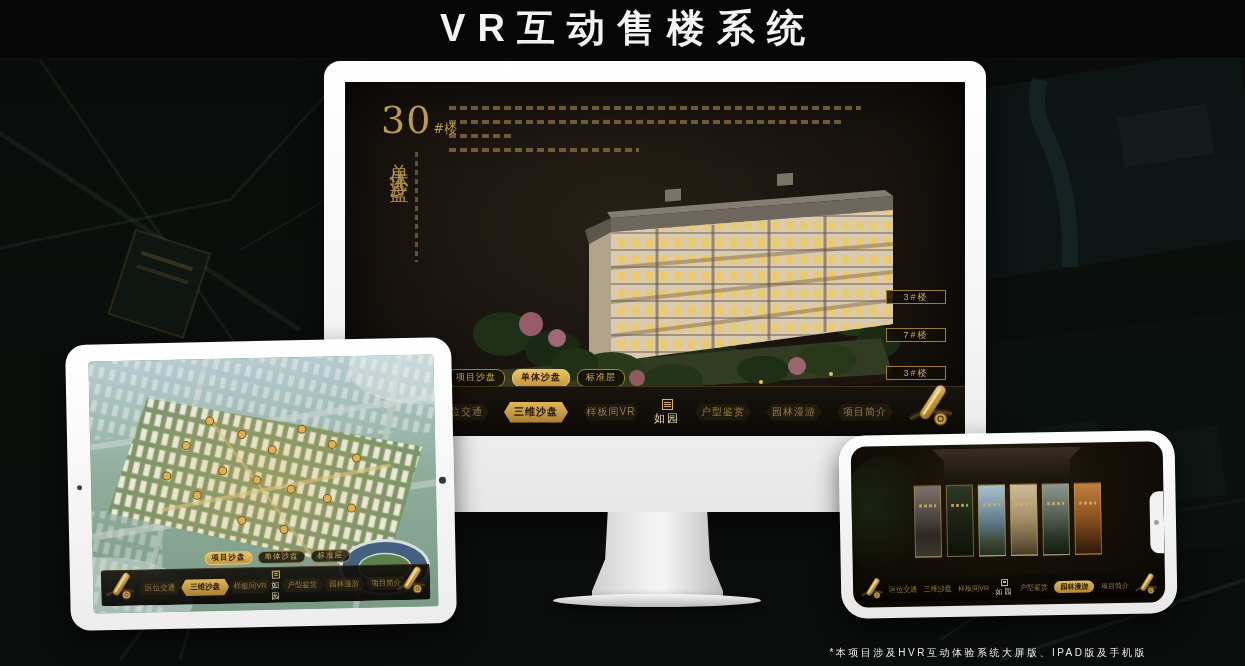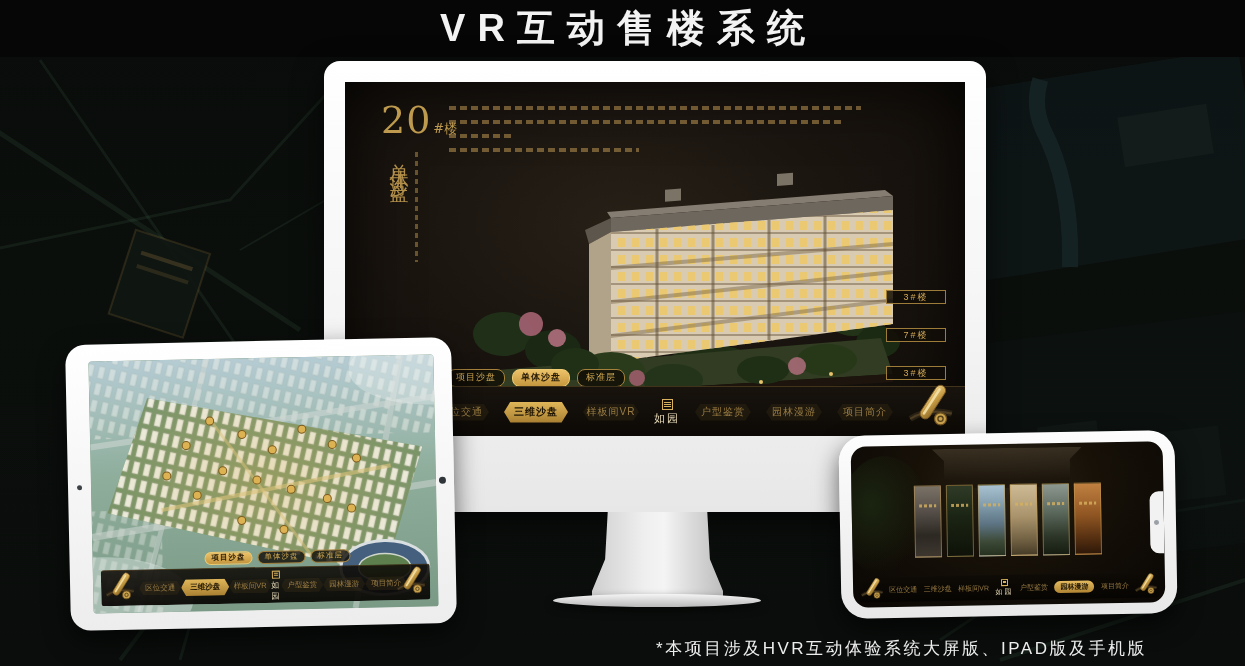--- a/index.html
+++ b/index.html
@@ -9,21 +9,21 @@
     background:linear-gradient(180deg,#090c0a 0%,#0b0f0c 40%,#0a0d0b 100%);
     font-family:"Liberation Sans", sans-serif;
   }
   
   .bg-svg { position:absolute; inset:0; }
   
   .title-bar { position:absolute; top:0; left:0; right:0; height:57px; background:#060606;
     display:flex; align-items:center; justify-content:center; }
   .title-bar .t { color:#f3f3f3; font-size:38px; font-weight:bold; letter-spacing:12px; text-indent:12px; }
   
-  .footnote { position:absolute; right:98px; bottom:6px; color:#ededed; font-size:17px; letter-spacing:2.5px;margin-top:27px; }
+  .footnote { position:absolute; right:98px; bottom:6px; color:#ededed; font-size:10px; letter-spacing:2.5px;margin-top:27px; }
   
   .monitor { position:absolute; left:324px; top:61px; width:662px; height:451px;
     background:linear-gradient(180deg,#ffffff 0%,#f4f4f4 60%,#e7e7e7 100%);
     border-radius:16px; box-shadow:0 10px 30px rgba(0,0,0,.65); }
   .monitor-screen { position:absolute; left:21px; top:21px; width:620px; height:354px; overflow:hidden;
     background:radial-gradient(ellipse at 45% 40%, #262017 0%, #1b1510 45%, #0f0c08 100%);
     box-shadow:inset 0 0 70px rgba(0,0,0,.8); }
   .monitor-stand { position:absolute; left:268px; top:451px; width:131px; height:86px;
     background:linear-gradient(90deg,#cfcfcf 0%,#efefef 40%,#f4f4f4 55%,#bdbdbd 100%);
     clip-path:polygon(12% 0,88% 0,90% 55%,100% 92%,100% 100%,0 100%,0 92%,10% 55%); }
@@ -167,21 +167,21 @@
   </svg>
 
   <div class="title-bar">
     <div class="t">VR互动售楼系统</div>
   </div>
 
   <div class="monitor">
     <div class="monitor-screen">
 
       <div class="m-num">
-        <span class="big">20</span><span class="small">#楼</span>
+        <span class="big">30</span><span class="small">#楼</span>
       </div>
       <div class="m-vert">单体沙盘</div>
       <div class="m-vert-en"></div>
 
       <div class="m-para">
         <div class="ln" style="width:100%"></div>
         <div class="ln" style="width:96%"></div>
         <div class="ln" style="width:16%"></div>
         <div class="ln" style="width:46%"></div>
       </div>

